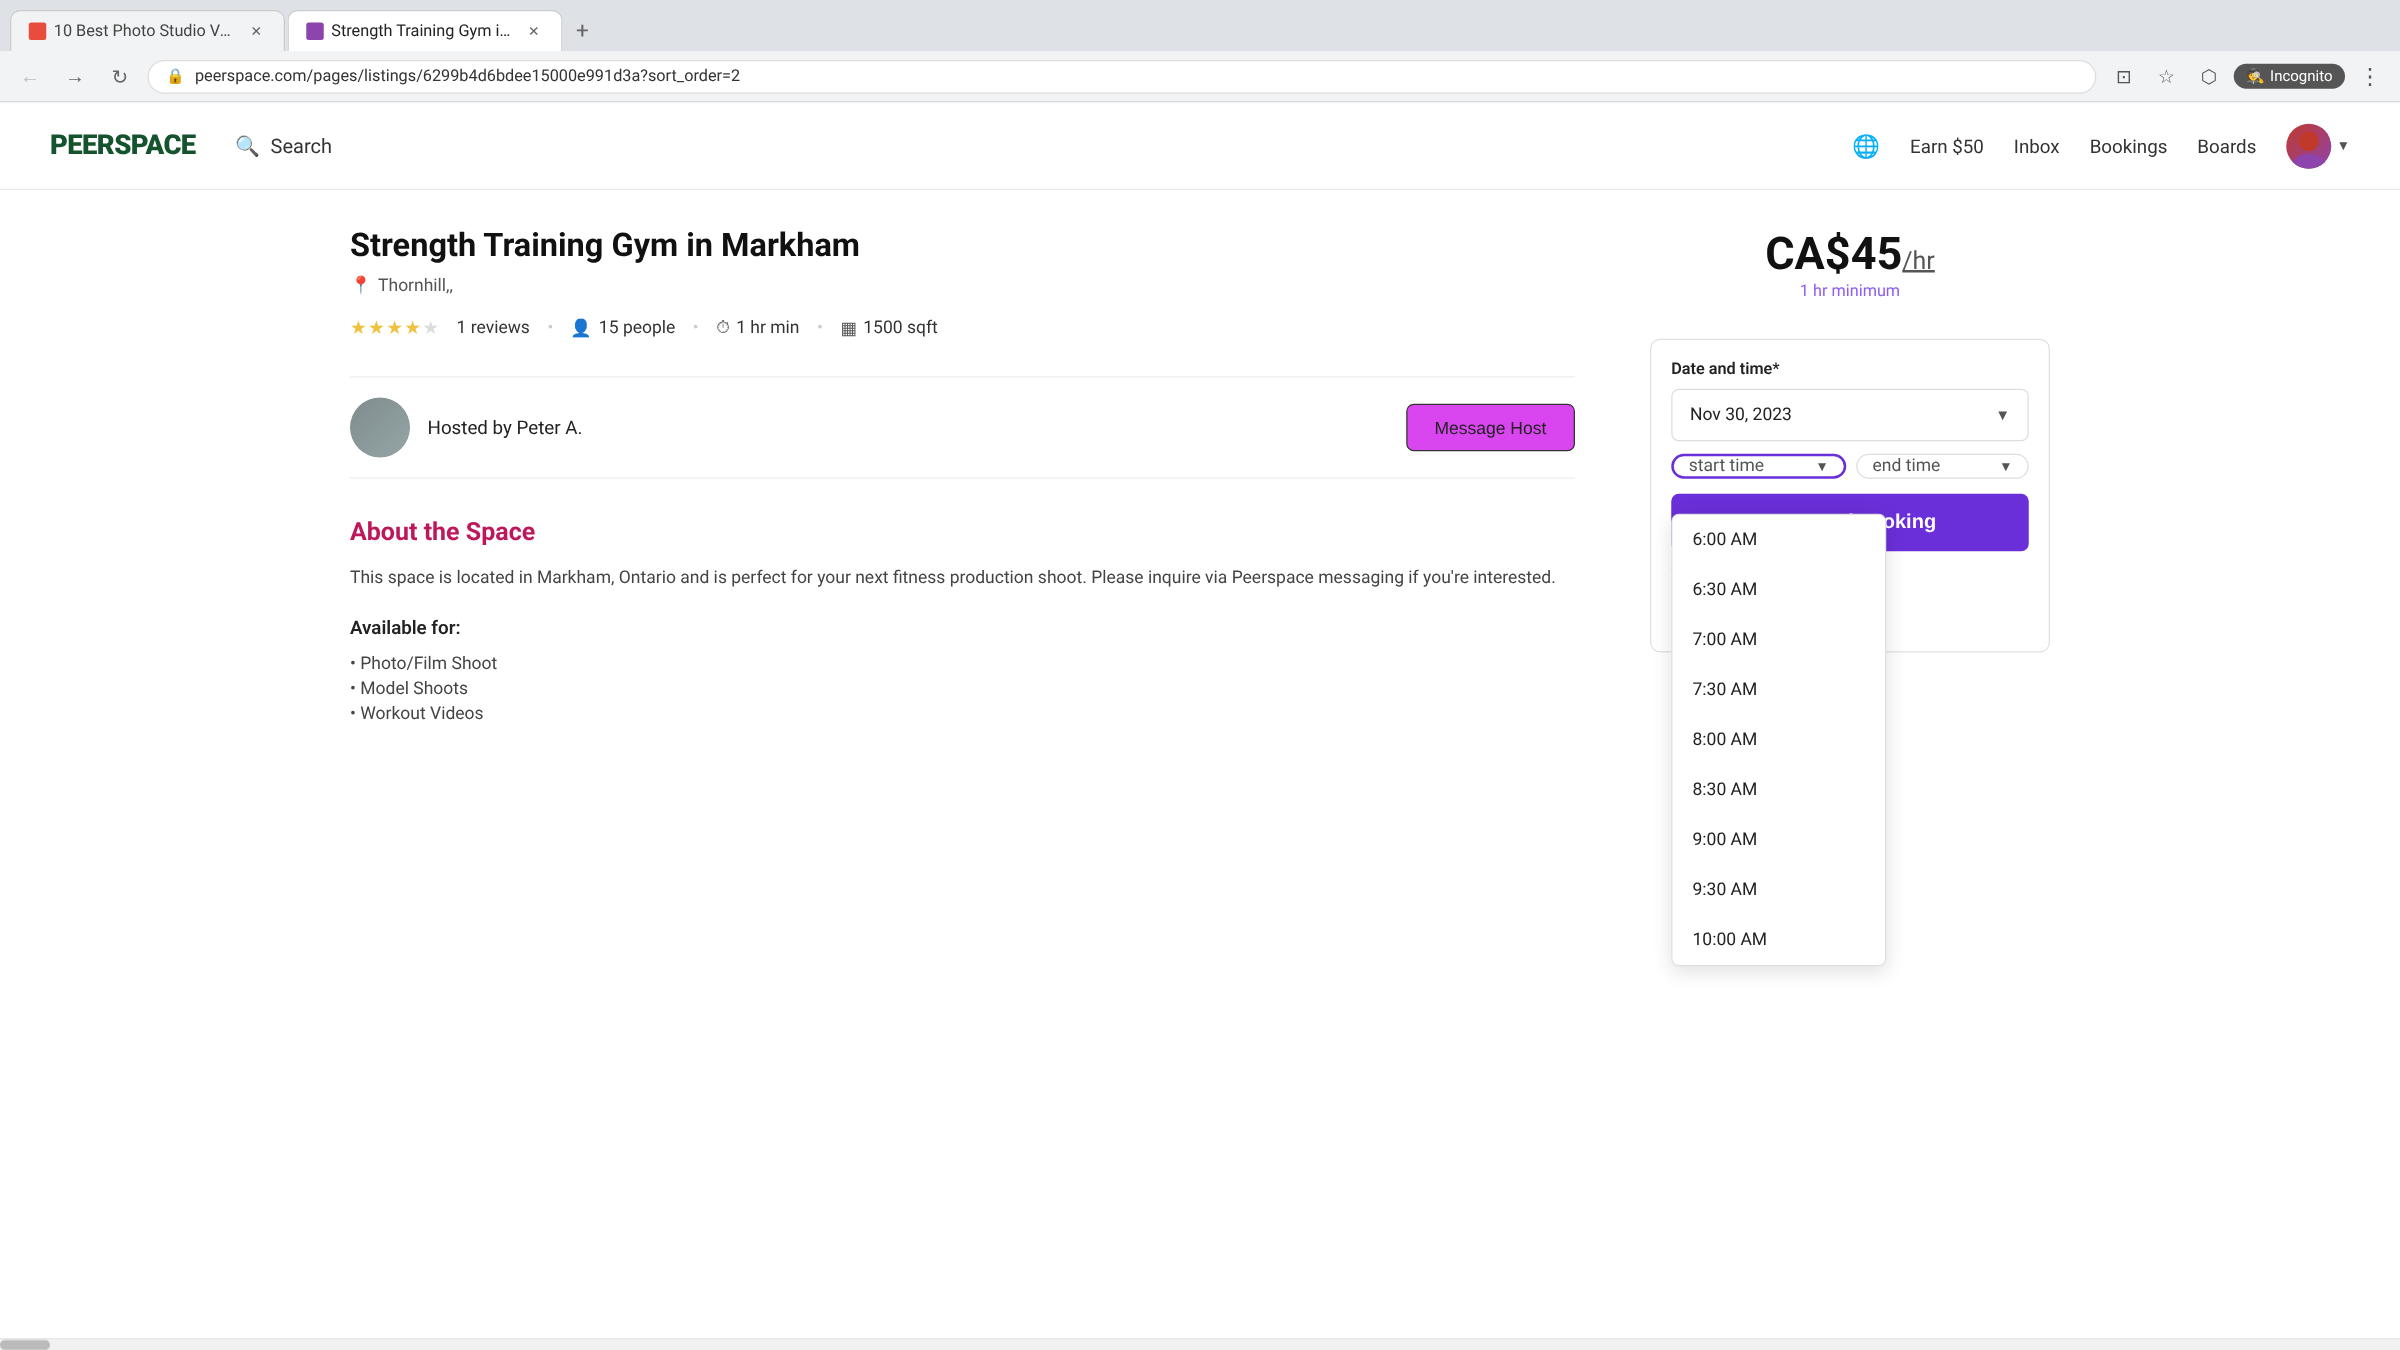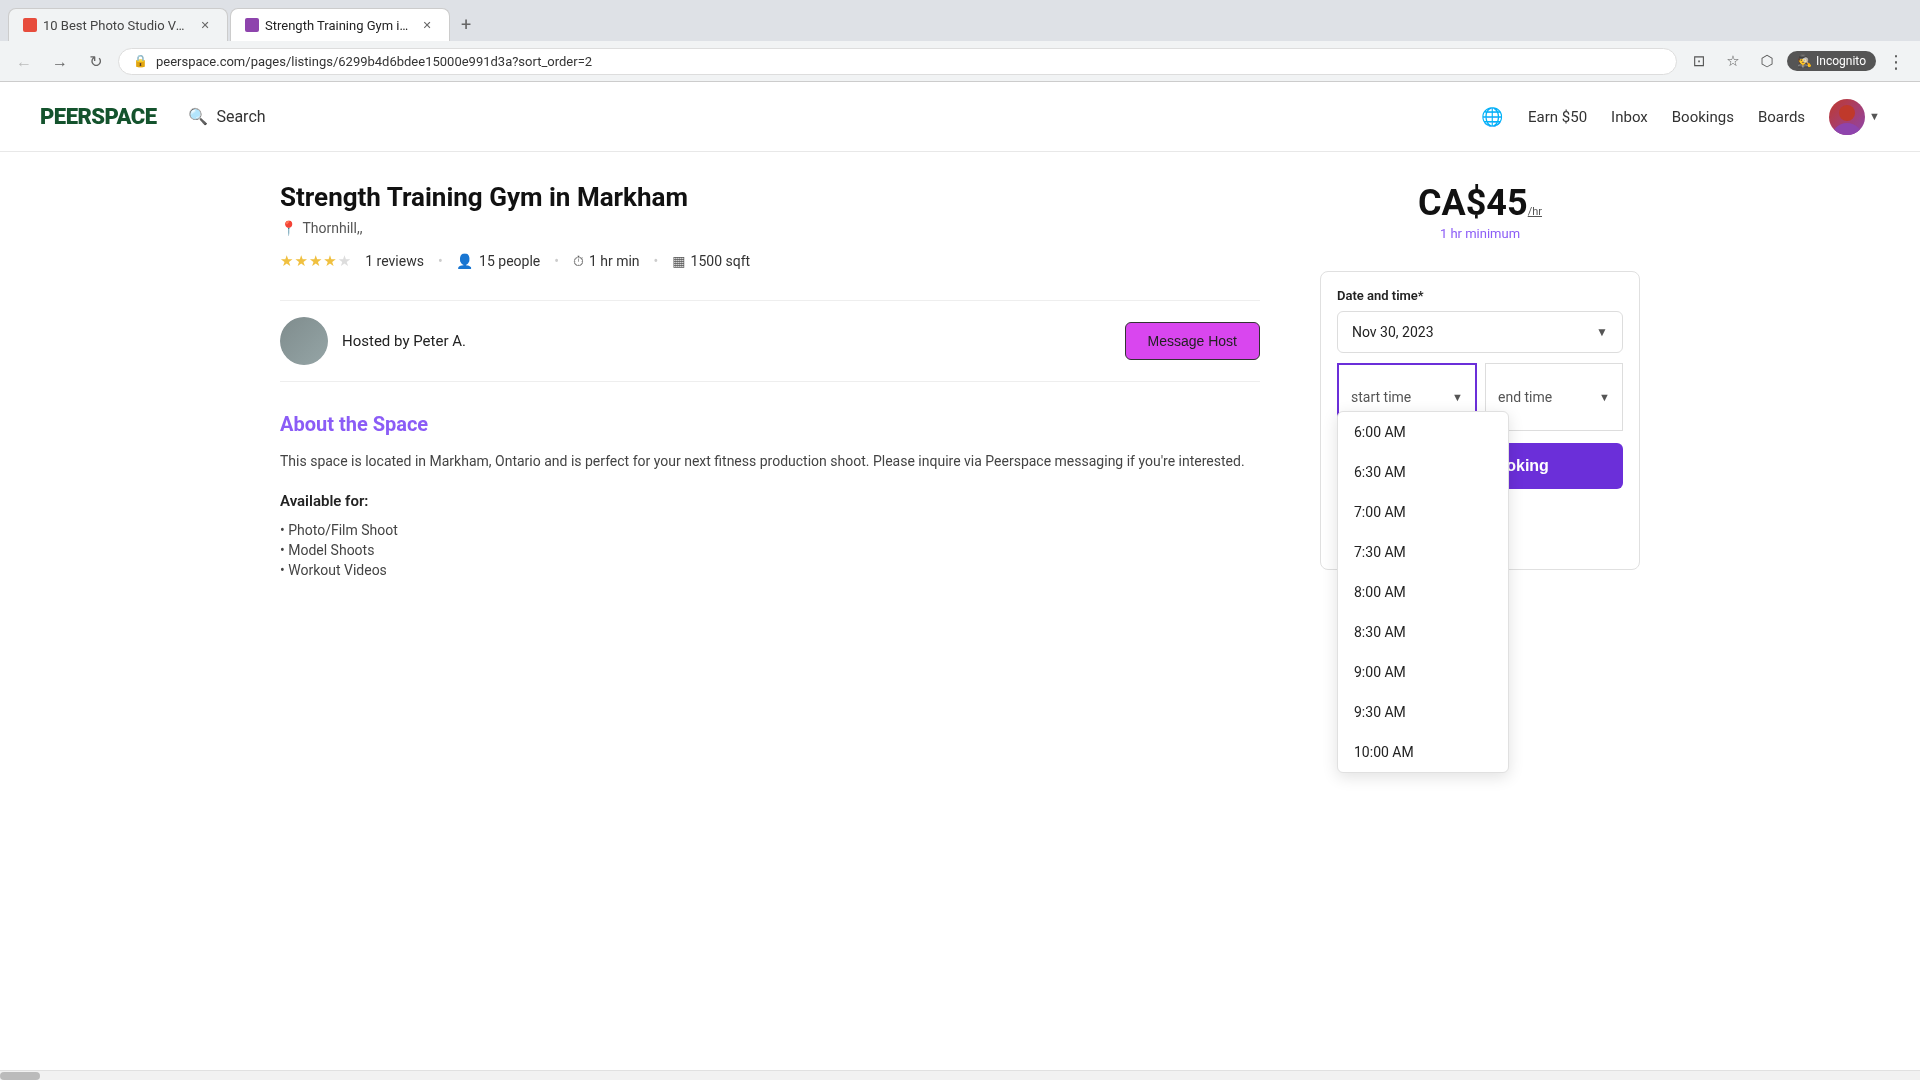--- a/index.html
+++ b/index.html
@@ -265,21 +265,21 @@
       cursor: pointer;
       color: #222;
       font-weight: 500;
     }
 
     
     .section-heading {
       font-size: 20px;
       font-weight: 700;
       margin-bottom: 14px;
-      color: #8b5cf6;
+      color: #be185d;
     }
     .section-text {
       font-size: 14px;
       color: #444;
       line-height: 1.6;
       margin-bottom: 20px;
     }
     .available-heading {
       font-size: 15px;
       font-weight: 600;
@@ -305,21 +305,21 @@
       text-align: center;
       margin-bottom: 20px;
       padding: 10px 0;
     }
     .price-main {
       font-size: 36px;
       font-weight: 700;
       color: #111;
     }
     .price-unit {
-      font-size: 11px;
+      font-size: 20px;
       font-weight: 400;
       color: #555;
       text-decoration: underline;
     }
     .price-minimum {
       font-size: 13px;
       color: #8b5cf6;
       margin-top: 2px;
     }
 
@@ -355,23 +355,23 @@
 
     
     .time-row {
       display: flex;
       gap: 8px;
       margin-bottom: 12px;
       position: relative;
     }
     .time-select {
       flex: 1;
-      padding: 24px 12px;
+      padding: 0 12px;
       border: 1px solid #ddd;
-      border-radius: 0;
+      border-radius: 10px;
       font-size: 14px;
       color: #555;
       background: #fff;
       display: flex;
       align-items: center;
       justify-content: space-between;
       cursor: pointer;
     }
     .time-select.active { border-color: #6B2FD9; border-width: 2px; }
 

